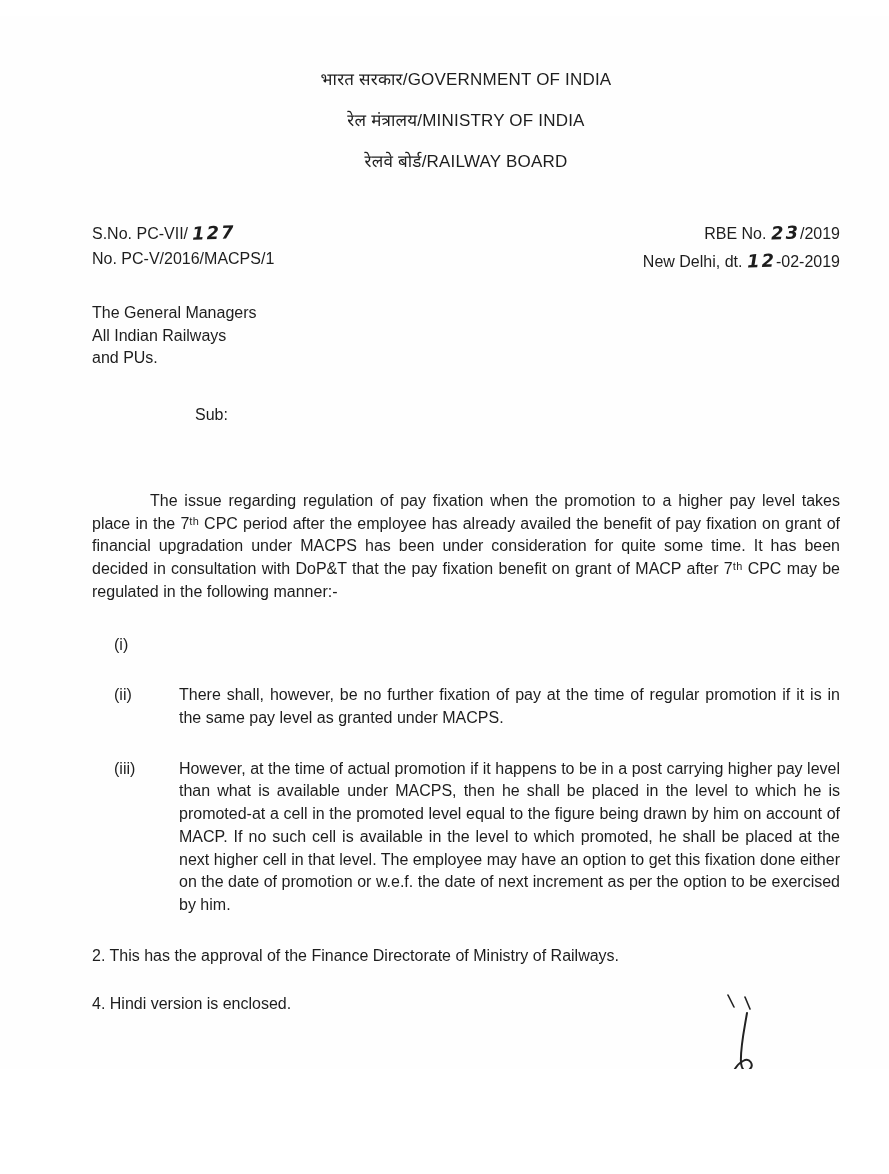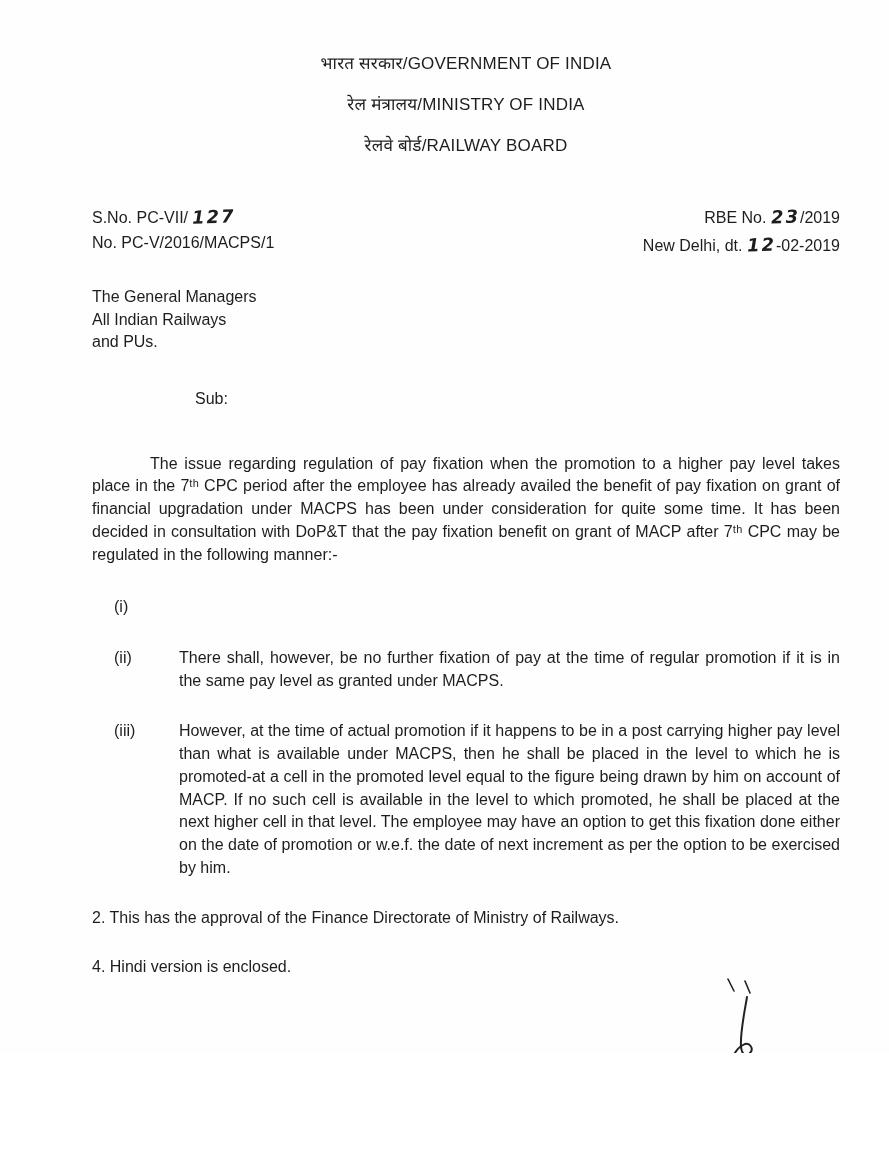--- a/index.html
+++ b/index.html
@@ -4,21 +4,21 @@
 <style>
   html, body {
     margin: 0;
     padding: 0;
     background: #ffffff;
   }
   .page {
     position: relative;
     width: 889px;
     height: 1053px;
-    margin: 0 auto;
+    margin: 16px auto;
     background: #fefefe;
     color: #1d1d1d;
     font-family: "Liberation Sans", "DejaVu Sans", sans-serif;
     font-size: 16px;
     line-height: 1.42;
     overflow: hidden;
     box-sizing: border-box;
     padding: 52px 49px 0 92px;
   }
   
@@ -53,20 +53,21 @@
   }
   
   .addressee {
     margin-top: 26px;
   }
   
   .subject {
     display: flex;
     margin-top: 34px;
     margin-left: 103px;
+    flex-direction: column;
   }
   .subject .sub-label {
     flex: 0 0 44px;
   }
   .subject .sub-text {
     width: 545px;
   }
   
   .para {
     margin: 0;

